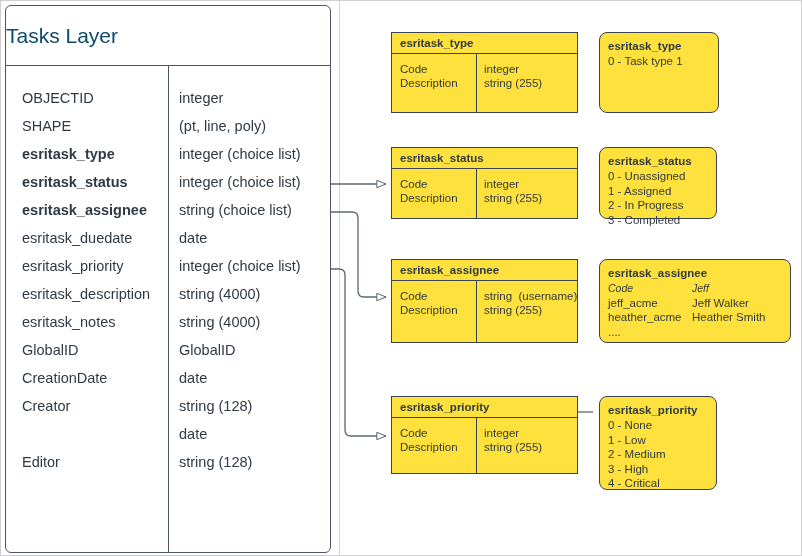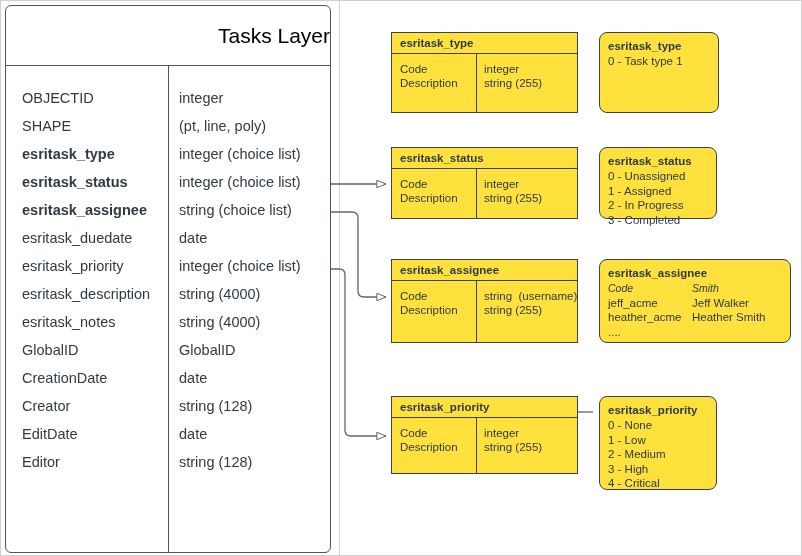--- a/index.html
+++ b/index.html
@@ -29,23 +29,23 @@
     width: 326px;
     height: 548px;
     box-sizing: border-box;
     border: 1px solid #4b5563;
     border-radius: 6px;
     background: #ffffff;
   }
   #layer-title {
     height: 60px;
     line-height: 60px;
-    text-align: right;
+    text-align: left;
     font-size: 21px;
-    color: #000000;
+    color: #0c4a6e;
     border-bottom: 1px solid #4b5563;
     box-sizing: border-box;
   }
   #layer-body {
     position: relative;
     height: 486px;
     box-sizing: border-box;
   }
   #col-split {
     position: absolute;
@@ -233,21 +233,20 @@
         </div>
         <div class="field-row">
           <span class="field-name">CreationDate</span>
           <span class="field-type">date</span>
         </div>
         <div class="field-row">
           <span class="field-name">Creator</span>
           <span class="field-type">string (128)</span>
         </div>
         <div class="field-row">
-          <span class="field-name">EditDate</span>
           <span class="field-type">date</span>
         </div>
         <div class="field-row">
           <span class="field-name">Editor</span>
           <span class="field-type">string (128)</span>
         </div>
 
       </div>
     </div>
   </div>
@@ -323,21 +322,21 @@
     <div class="vbox-line">1 - Assigned</div>
     <div class="vbox-line">2 - In Progress</div>
     <div class="vbox-line">3 - Completed</div>
   </div>
 
   <div class="vbox" style="left:598px; top:258px; width:192px; height:84px;">
     <div class="vbox-title">esritask_assignee</div>
     <div class="vbox-cols">
       <div class="vcol-hdr">
         <span class="vcol-a">Code</span>
-        <span class="vcol-b">Smith</span>
+        <span class="vcol-b">Jeff</span>
       </div>
       <div class="vcol-row">
         <span class="vcol-a">jeff_acme</span>
         <span class="vcol-b">Jeff Walker</span>
       </div>
       <div class="vcol-row">
         <span class="vcol-a">heather_acme</span>
         <span class="vcol-b">Heather Smith</span>
       </div>
       <div class="vcol-row">

